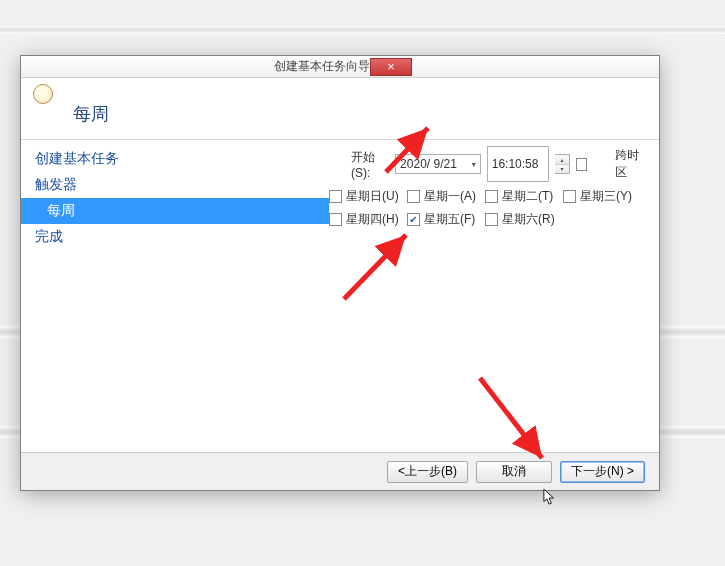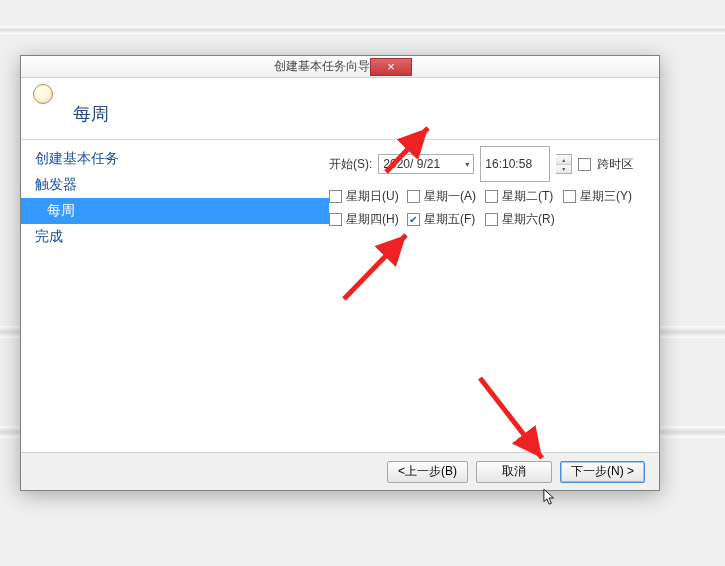--- a/index.html
+++ b/index.html
@@ -99,21 +99,21 @@
       padding: 6px 12px 6px 0;
       color: #333;
     }
     .row {
       display: flex;
       align-items: center;
       gap: 6px;
       margin-bottom: 6px;
       font-size: 12px;
     }
-    .lbl { color: #333; }
+    .lbl { color: #333; margin-left: 22px; }
     .date-input {
       width: 96px;
       height: 20px;
       border: 1px solid #aeaeae;
       background: #fff;
       padding: 0 4px;
       display: flex;
       align-items: center;
       justify-content: space-between;
       font-size: 12px;

